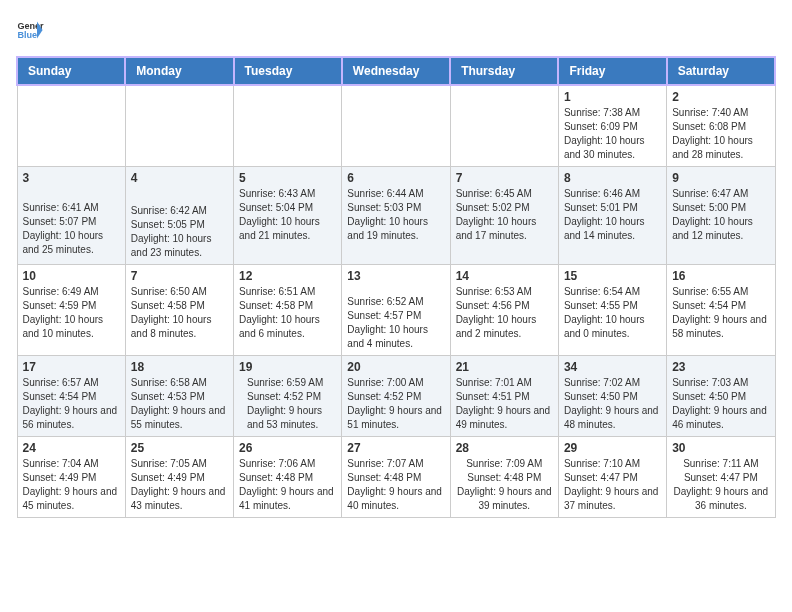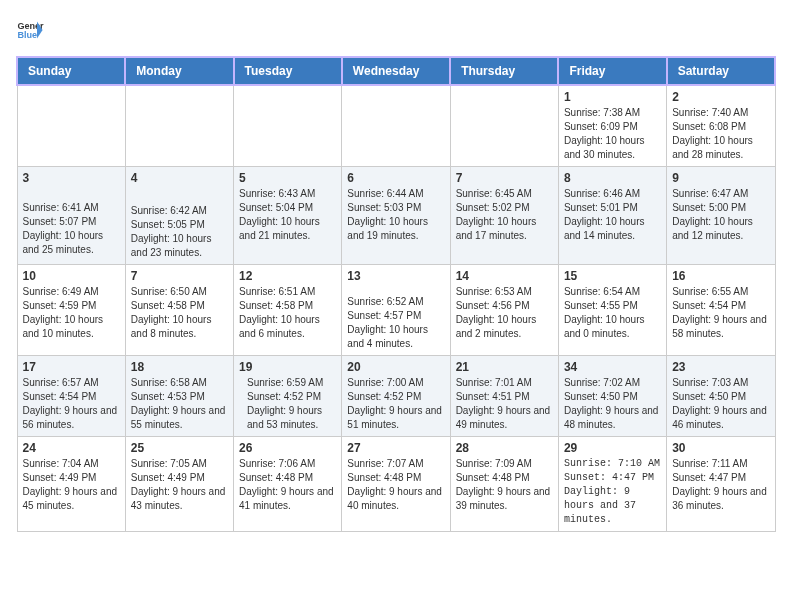--- a/index.html
+++ b/index.html
@@ -281,31 +281,31 @@
 Daylight: 9 hours and 41 minutes.</div>
         </td>
         <td>
           <span class="day-num">27</span>
           <div class="day-info" style="white-space: pre-line;">Sunrise: 7:07 AM
 Sunset: 4:48 PM
 Daylight: 9 hours and 40 minutes.</div>
         </td>
         <td>
           <span class="day-num">28</span>
-          <div class="day-info" style="white-space: pre-line;">Sunrise: 7:09 AM
+          <div class="day-info" style="white-space: pre-line; text-align: center;">Sunrise: 7:09 AM
 Sunset: 4:48 PM
 Daylight: 9 hours and 39 minutes.</div>
         </td>
         <td>
           <span class="day-num">29</span>
-          <div class="day-info" style="white-space: pre-line; font-family: Liberation Mono, monospace;">Sunrise: 7:10 AM
+          <div class="day-info" style="white-space: pre-line;">Sunrise: 7:10 AM
 Sunset: 4:47 PM
 Daylight: 9 hours and 37 minutes.</div>
         </td>
         <td>
           <span class="day-num">30</span>
-          <div class="day-info" style="white-space: pre-line;">Sunrise: 7:11 AM
+          <div class="day-info" style="white-space: pre-line; text-align: center;">Sunrise: 7:11 AM
 Sunset: 4:47 PM
 Daylight: 9 hours and 36 minutes.</div>
         </td>
       </tr>
     </tbody>
 </table>
 
 </body></html>

